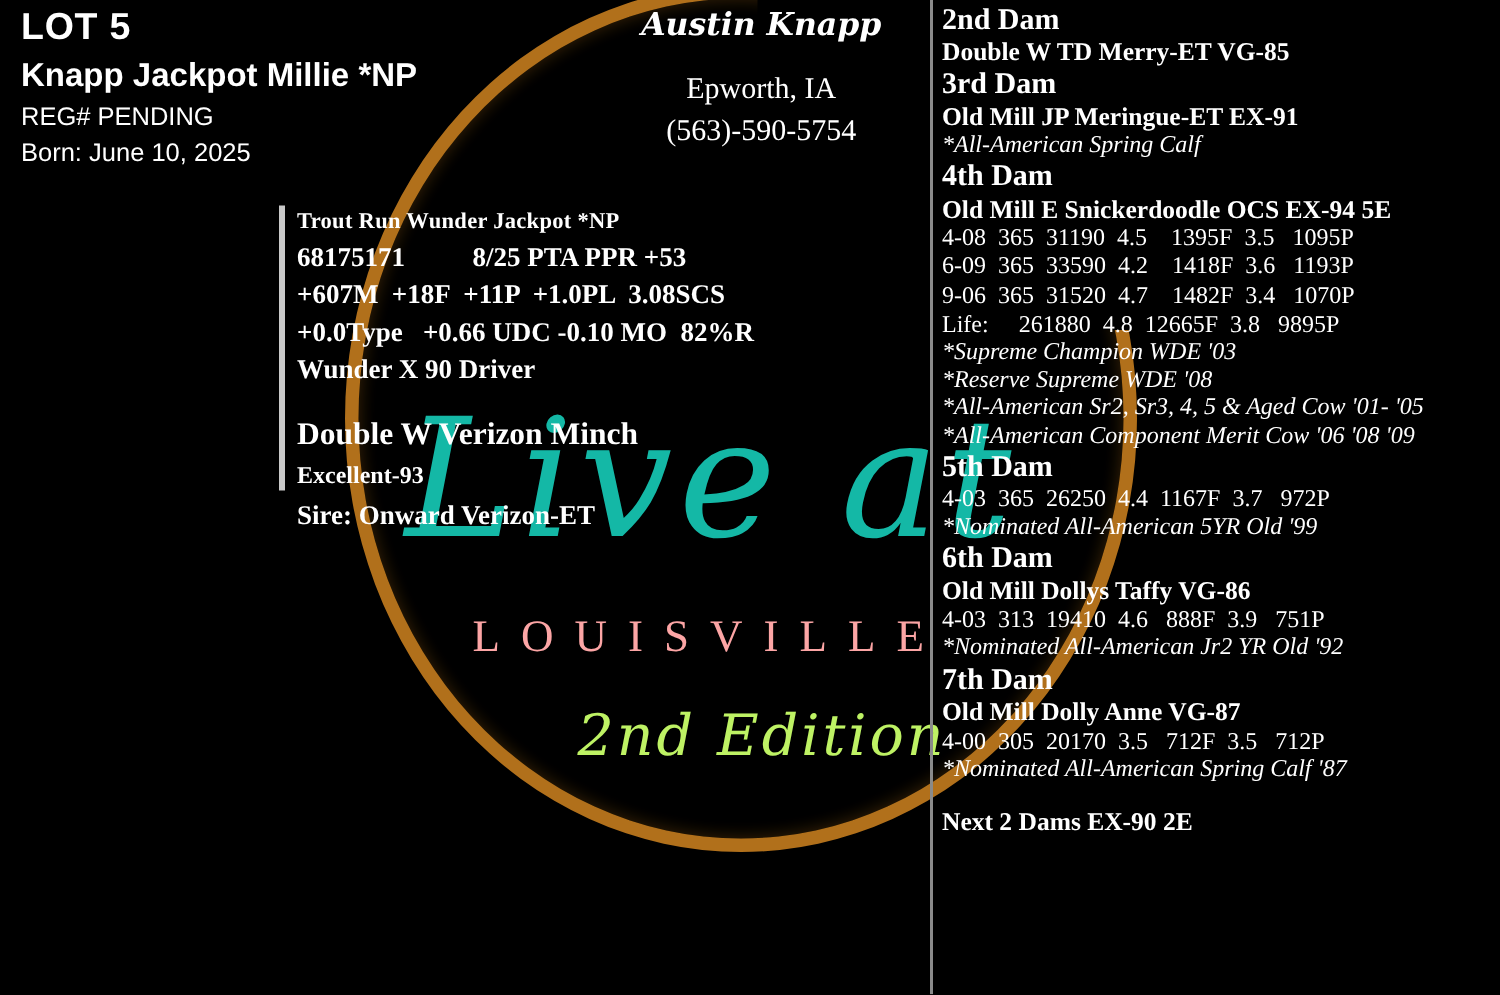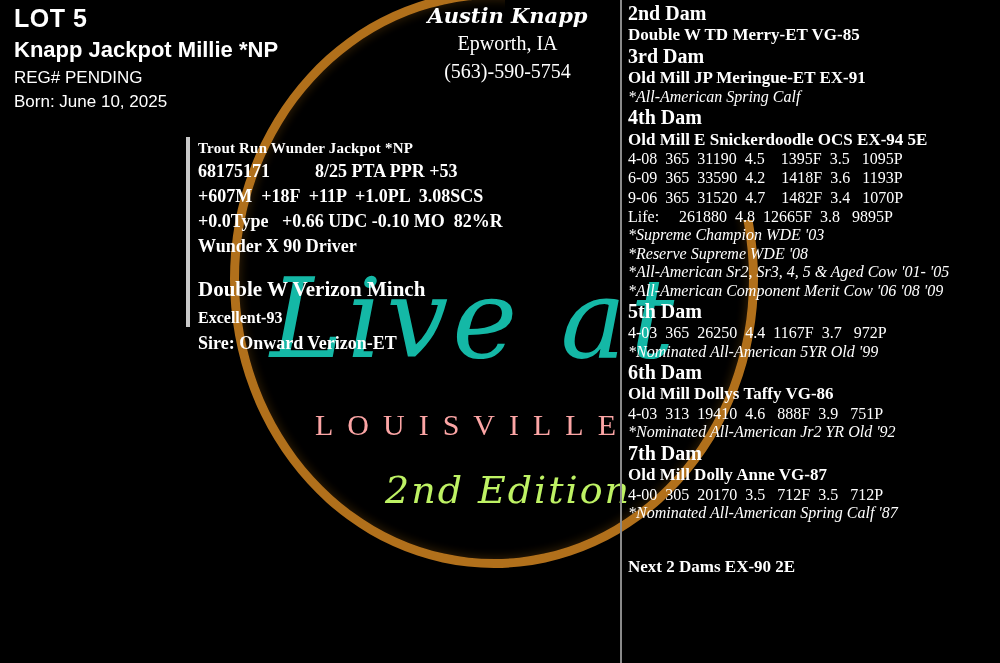--- a/index.html
+++ b/index.html
@@ -127,21 +127,21 @@
   }
   .consignor-name {
     font-family: "DejaVu Serif", serif;
     font-style: italic;
     font-weight: bold;
     font-size: 21px;
   }
   .consignor-city {
     font-family: "Liberation Serif", serif;
     font-size: 20px;
-    margin-top: 4px;
+    margin-top: 20px;
   }
   .consignor-phone {
     font-family: "Liberation Serif", serif;
     font-size: 20px;
     margin-top: 5px;
   }
 
   
   .bracket {
     position: absolute;
@@ -320,16 +320,16 @@
           <div class="r-rec">4-03  313  19410  4.6   888F  3.9   751P</div>
           <div class="r-note">*Nominated All-American Jr2 YR Old '92</div>
         </div>
         <div>
           <div class="r-head">7th Dam</div>
           <div class="r-name">Old Mill Dolly Anne VG-87</div>
           <div class="r-rec">4-00  305  20170  3.5   712F  3.5   712P</div>
           <div class="r-note">*Nominated All-American Spring Calf '87</div>
         </div>
       </div>
-    <div class="r-next" style="margin-top:35px;">Next 2 Dams EX-90 2E</div>
+    <div class="r-next" style="margin-top:16px;">Next 2 Dams EX-90 2E</div>
   </div>
 
 </div>
 
 </body></html>

